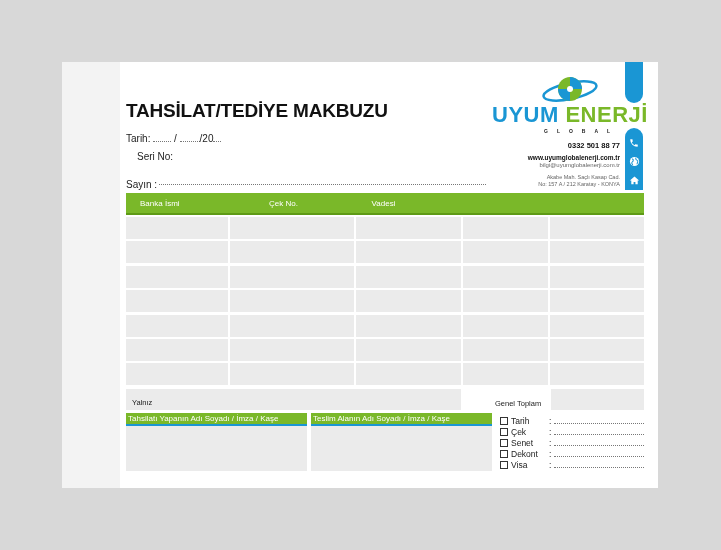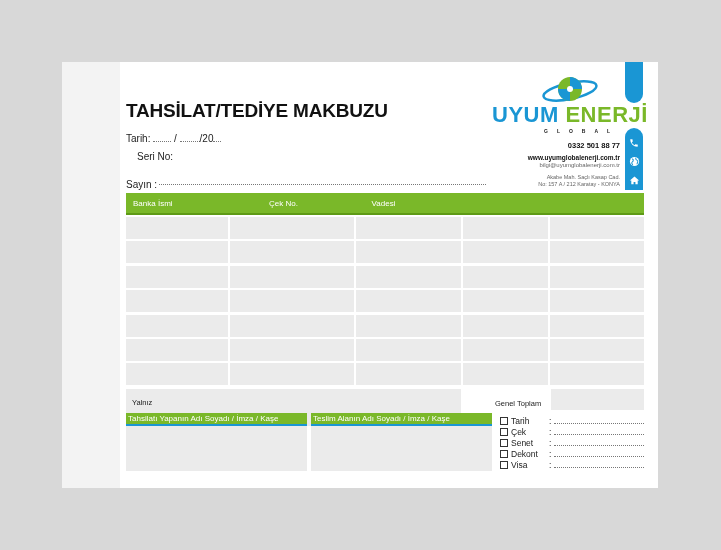--- a/index.html
+++ b/index.html
@@ -91,21 +91,21 @@
         </svg>
     </span>
     <span class="vbar-icon">
       <svg width="11" height="11" viewBox="0 0 24 24">
           <path fill="#fff" d="M12 3 2 12h3v8h5v-5h4v5h5v-8h3z"></path>
         </svg>
     </span>
   </div>
 
   <div class="abs thead green-bar">
-    <div class="th" style="width:104px; padding-left:7px;">Banka İsmi</div>
+    <div class="th" style="width:104px; padding-left:14px;">Banka İsmi</div>
     <div class="th" style="width:107px; justify-content:center;">Çek No.</div>
     <div class="th" style="width:93px; justify-content:center;">Vadesi</div>
   </div>
 
   <div class="abs grid">
     <div class="row">
       <div class="cell" style="width:102px"></div>
         <div class="cell" style="width:124px"></div>
         <div class="cell" style="width:105px"></div>
         <div class="cell" style="width:85px"></div>
@@ -148,21 +148,21 @@
     </div>
     <div class="row">
       <div class="cell" style="width:102px"></div>
         <div class="cell" style="width:124px"></div>
         <div class="cell" style="width:105px"></div>
         <div class="cell" style="width:85px"></div>
         <div class="cell" style="width:94px"></div>
     </div>
   </div>
 
-  <div class="abs gray" style="left:64px; top:327px; width:335px; height:37px; font-size:7.5px; color:#222; padding:9px 0 0 6px;">
+  <div class="abs gray" style="left:64px; top:327px; width:335px; height:21px; font-size:7.5px; color:#222; padding:9px 0 0 6px;">
     <span>Yalnız</span>
   </div>
   <div class="abs" style="left:433px; top:337px; font-size:7.5px; color:#222; white-space:nowrap;">Genel Toplam</div>
   <div class="abs gray" style="left:489px; top:327px; width:93px; height:21px;"></div>
 
   <div class="abs" style="left:64px; top:351px; width:181px; height:60px;">
     <div class="sig-head">Tahsilatı Yapanın Adı Soyadı / İmza / Kaşe</div>
     <div class="gray" style="height:45px;"></div>
   </div>
   <div class="abs" style="left:249px; top:351px; width:181px; height:60px;">

